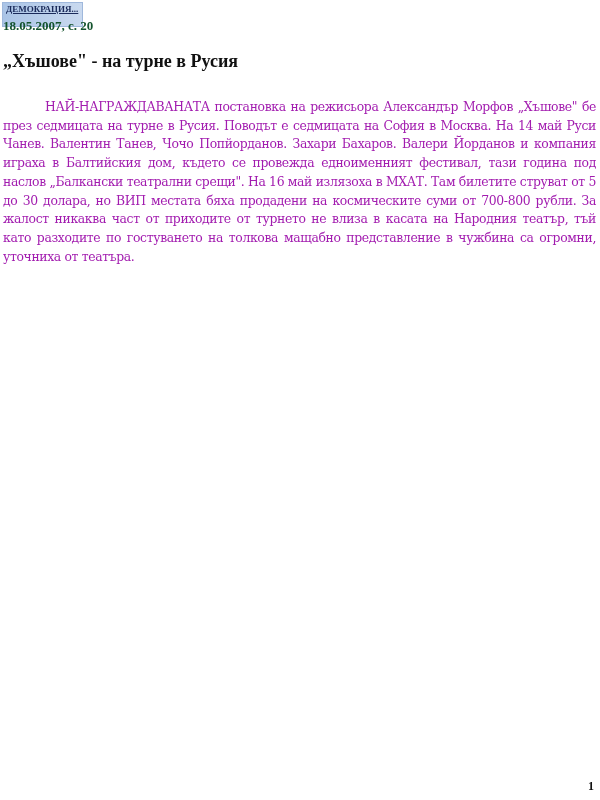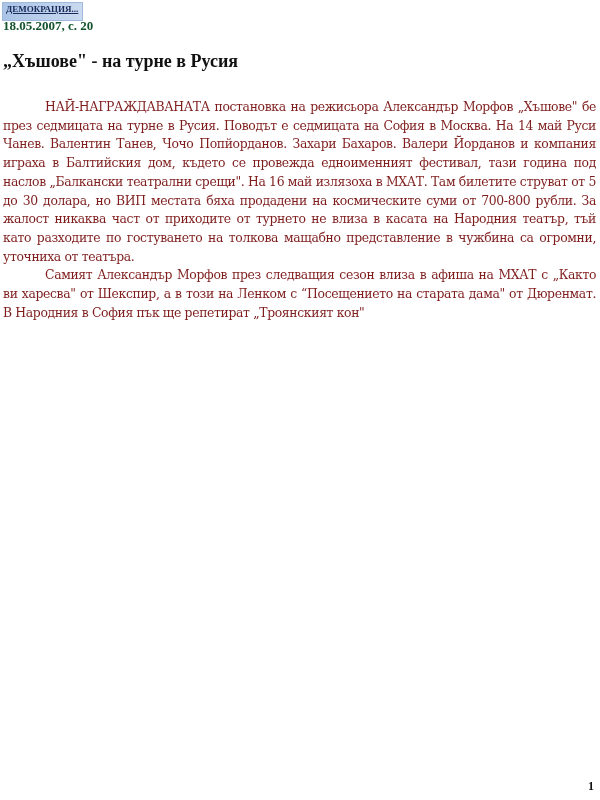--- a/index.html
+++ b/index.html
@@ -13,21 +13,21 @@
       position: relative;
       overflow: hidden;
       font-family: "DejaVu Serif", "Liberation Serif", serif;
       color: #111111;
     }
     .badge {
       position: absolute;
       left: 2px;
       top: 2px;
       height: 13px;
-      padding: 0 4px 4px 3px;
+      padding: 0 4px 10px 3px;
       background: linear-gradient(to right, #aac4e6, #c9d9ef);
       border: 1px solid #9fb8dc;
       font-family: "Liberation Serif", serif;
       font-weight: bold;
       font-size: 9px;
       line-height: 13px;
       color: #1a2a5a;
       text-decoration: underline;
       letter-spacing: 0px;
       cursor: pointer;
@@ -54,21 +54,21 @@
       margin: 0;
     }
     .article {
       position: absolute;
       left: 3px;
       top: 98px;
       width: 593px;
       font-family: "DejaVu Serif", serif;
       font-size: 12.4px;
       line-height: 18.7px;
-      color: #7f1d1d;
+      color: #a21caf;
     }
     .article p {
       margin: 0;
       text-align: justify;
       text-indent: 42px;
       letter-spacing: -0.35px;
       word-spacing: 0px;
     }
     .article p.first {
       text-indent: 42px;
@@ -88,16 +88,15 @@
 <body>
 
 <a class="badge">ДЕМОКРАЦИЯ...</a>
 
 <div class="date-line">18.05.2007, с. 20</div>
 
 <h1 class="title">„Хъшове" - на турне в Русия</h1>
 
 <div class="article">
   <p class="first">НАЙ-НАГРАЖДАВАНАТА постановка на режисьора Александър Морфов „Хъшове" бе през седмицата на турне в Русия. Поводът е седмицата на София в Москва. На 14 май Руси Чанев. Валентин Танев, Чочо Попйорданов. Захари Бахаров. Валери Йорданов и компания играха в Балтийския дом, където се провежда едноименният фестивал, тази година под наслов „Балкански театрални срещи". На 16 май излязоха в МХАТ. Там билетите струват от 5 до 30 долара, но ВИП местата бяха продадени на космическите суми от 700-800 рубли. За жалост никаква част от приходите от турнето не влиза в касата на Народния театър, тъй като разходите по гостуването на толкова мащабно представление в чужбина са огромни, уточниха от театъра.</p>
-  <p>Самият Александър Морфов през следващия сезон влиза в афиша на МХАТ с „Както ви харесва" от Шекспир, а в този на Ленком с “Посещението на старата дама" от Дюренмат. В Народния в София пък ще репетират „Троянският кон"</p>
 </div>
 
 <div class="page-number">1</div>
 
 </body></html>

